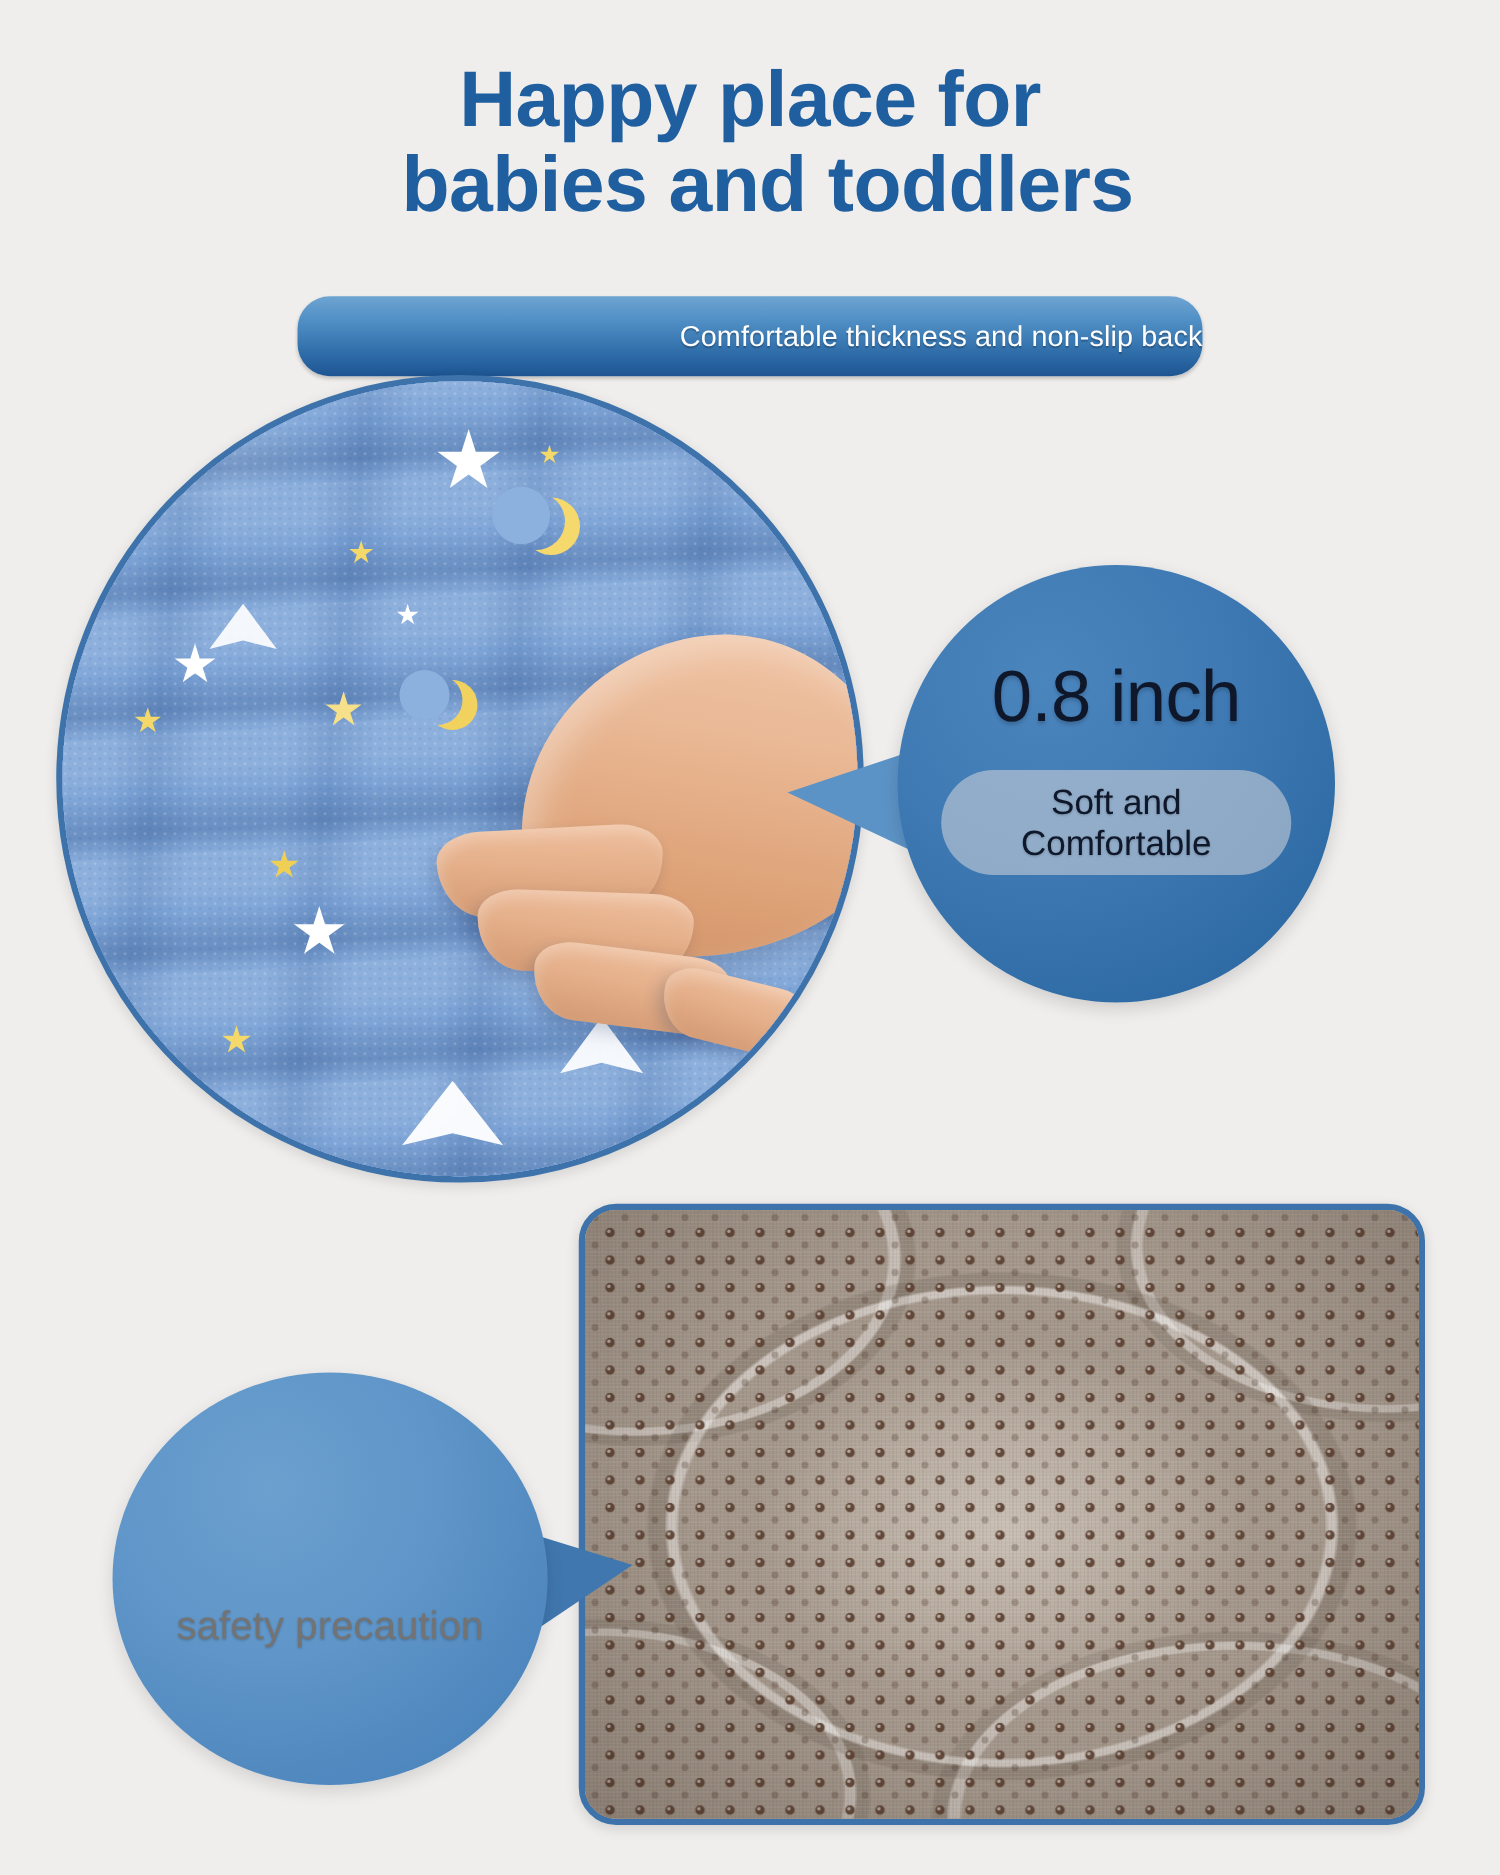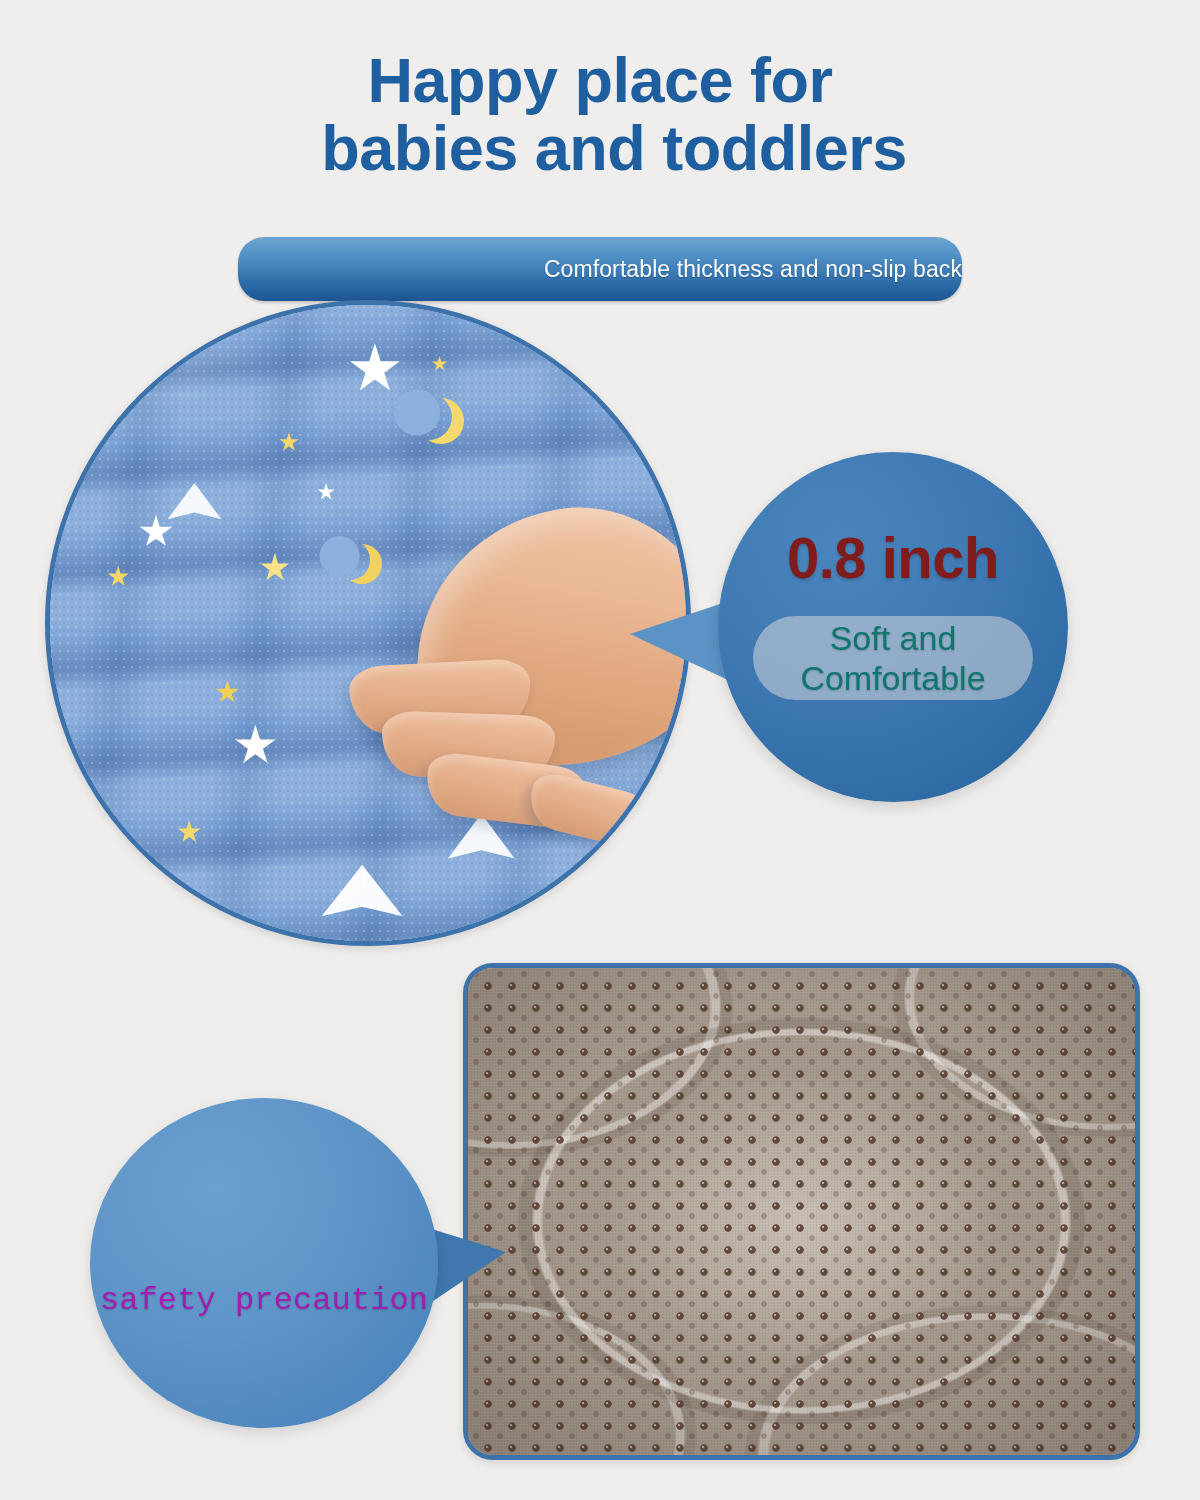--- a/index.html
+++ b/index.html
@@ -164,35 +164,35 @@
   }
   .bt-circle{
     position:absolute; inset:0;
     border-radius:50%;
     background:radial-gradient(circle at 34% 26%, #4b85bd 0%, #3f7ab4 40%, #2f6ba4 78%, #2a6299 100%);
     box-shadow:0 5px 14px rgba(0,0,0,0.14);
   }
   .bt-title{
     position:absolute; left:0; right:0; top:72px;
     text-align:center;
-    color:#7f1d1d;
-    font-size:58px; font-weight:bold;
+    color:#0f172a;
+    font-size:58px; font-weight:normal;
     letter-spacing:-0.5px;
     text-shadow:0 2px 3px rgba(0,0,0,0.18);
   }
   .bt-pill{
     position:absolute; left:35px; top:164px;
     width:280px; height:84px;
     border-radius:44px;
     background:rgba(196,203,213,0.62);
     display:flex; flex-direction:column;
     align-items:center; justify-content:center;
   }
   .bt-pill span{
-    display:block; color:#0f766e; font-size:34px; line-height:1.18;
+    display:block; color:#0f172a; font-size:28px; line-height:1.18;
     text-shadow:0 1px 2px rgba(0,0,0,0.22);
   }
 
   
   .photo-rect{
     position:absolute; left:463px; top:963px;
     width:677px; height:497px;
     border-radius:30px;
     border:5px solid #3d72ab;
     overflow:hidden;
@@ -265,24 +265,23 @@
     border-left:110px solid #3f77ae;
   }
   .bs-title{
     position:absolute; left:0; right:0; top:98px;
     text-align:center; color:#ffffff;
     font-size:54px; font-weight:bold; letter-spacing:-0.5px;
     text-shadow:0 2px 3px rgba(0,0,0,0.18);
   }
   .bs-sub{
     position:absolute; left:0; right:0; top:184px;
-    text-align:center; color:#a21caf;
+    text-align:center; color:#737373;
     font-size:32px; letter-spacing:0.1px;
     text-shadow:0 1px 2px rgba(0,0,0,0.22);
-    font-family:Liberation Mono, monospace;
   }
 </style>
 </head>
 <body>
 
 <div class="page">
 
   <div class="headline">
     <span>Happy place for</span>
     <span class="l2">babies and toddlers</span>

